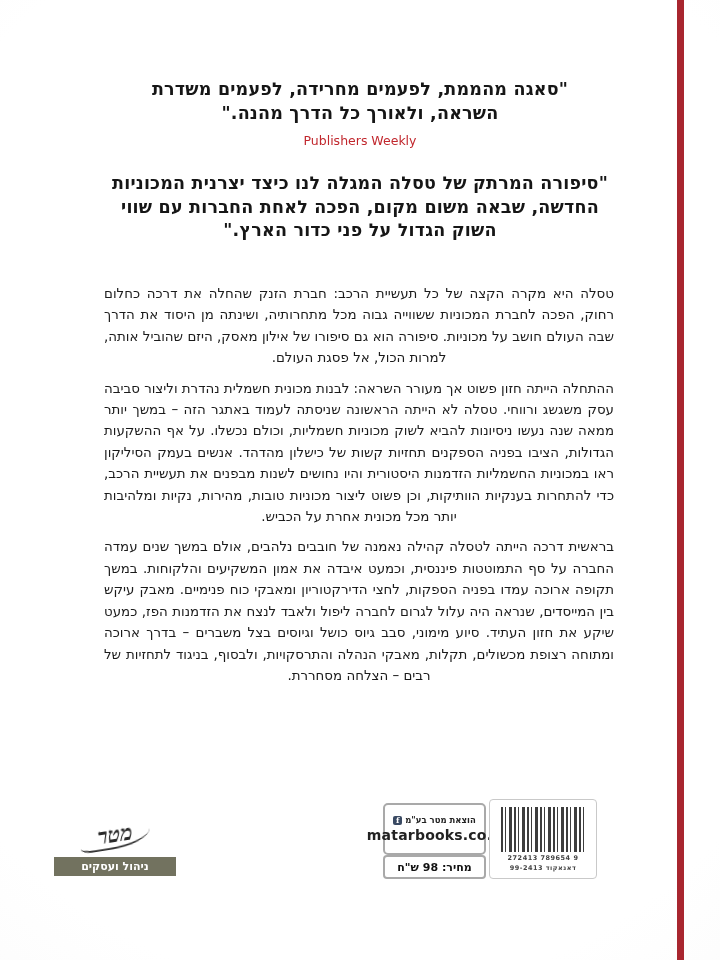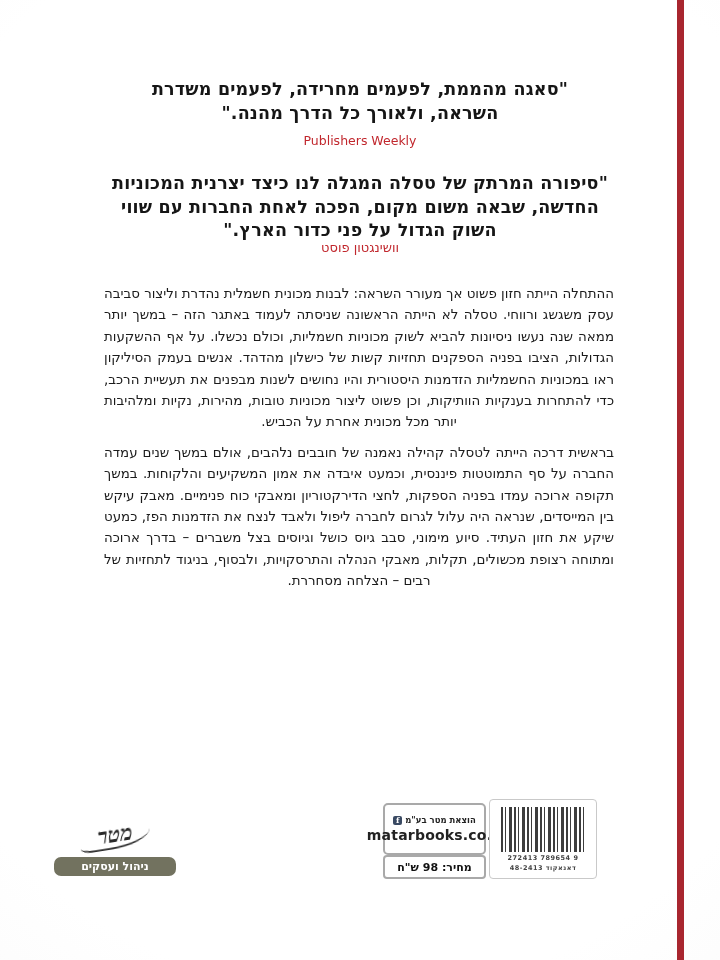--- a/index.html
+++ b/index.html
@@ -99,39 +99,39 @@
 <body>
 
 <div class="canvas">
 
   <div class="red-stripe" style="background: rgb(168, 38, 47);"></div>
 
   <div class="quote quote-1">"סאגה מהממת, לפעמים מחרידה, לפעמים משדרת השראה, ולאורך כל הדרך מהנה."</div>
   <div class="attribution attr-1" style="color: rgb(193, 39, 45);">Publishers Weekly</div>
 
   <div class="quote quote-2">"סיפורה המרתק של טסלה המגלה לנו כיצד יצרנית המכוניות החדשה, שבאה משום מקום, הפכה לאחת החברות עם שווי השוק הגדול על פני כדור הארץ."</div>
-  <div class="attribution attr-2" style="color: rgb(193, 39, 45);">וושינגטון פוסט</div>
 
   <div class="body-text">
+    <p>טסלה היא מקרה הקצה של כל תעשיית הרכב: חברת הזנק שהחלה את דרכה כחלום רחוק, הפכה לחברת המכוניות ששווייה גבוה מכל מתחרותיה, ושינתה מן היסוד את הדרך שבה העולם חושב על מכוניות. סיפורה הוא גם סיפורו של אילון מאסק, היזם שהוביל אותה, למרות הכול, אל פסגת העולם.</p>
     <p>ההתחלה הייתה חזון פשוט אך מעורר השראה: לבנות מכונית חשמלית נהדרת וליצור סביבה עסק משגשג ורווחי. טסלה לא הייתה הראשונה שניסתה לעמוד באתגר הזה – במשך יותר ממאה שנה נעשו ניסיונות להביא לשוק מכוניות חשמליות, וכולם נכשלו. על אף ההשקעות הגדולות, הציבו בפניה הספקנים תחזיות קשות של כישלון מהדהד. אנשים בעמק הסיליקון ראו במכוניות החשמליות הזדמנות היסטורית והיו נחושים לשנות מבפנים את תעשיית הרכב, כדי להתחרות בענקיות הוותיקות, וכן פשוט ליצור מכוניות טובות, מהירות, נקיות ומלהיבות יותר מכל מכונית אחרת על הכביש.</p>
     <p>בראשית דרכה הייתה לטסלה קהילה נאמנה של חובבים נלהבים, אולם במשך שנים עמדה החברה על סף התמוטטות פיננסית, וכמעט איבדה את אמון המשקיעים והלקוחות. במשך תקופה ארוכה עמדו בפניה הספקות, לחצי הדירקטוריון ומאבקי כוח פנימיים. מאבק עיקש בין המייסדים, שנראה היה עלול לגרום לחברה ליפול ולאבד לנצח את הזדמנות הפז, כמעט שיקע את חזון העתיד. סיוע מימוני, סבב גיוס כושל וגיוסים בצל משברים – בדרך ארוכה ומתוחה רצופת מכשולים, תקלות, מאבקי הנהלה והתרסקויות, ולבסוף, בניגוד לתחזיות של רבים – הצלחה מסחררת.</p>
   </div>
 
   <div class="publisher-logo">מטר</div>
-  <div class="series-bar" style="background: rgb(114, 114, 95); border-radius: 7px;">ניהול ועסקים</div>
+  <div class="series-bar" style="background: rgb(114, 114, 95);">ניהול ועסקים</div>
 
   <div class="info-box">
     <div class="info-line">
       <span>הוצאת מטר בע"מ</span>
       <span class="fb-icon">f</span>
     </div>
     <div class="website">matarbooks.co.il</div>
   </div>
 
   <div class="price-box">מחיר: 98 ש"ח</div>
 
   <div class="barcode-box">
     <div class="bars"></div>
     <div class="barcode-digits">9 789654 272413</div>
-    <div class="barcode-digits">דאנאקוד 48-2413</div>
+    <div class="barcode-digits">דאנאקוד 99-2413</div>
   </div>
 
 </div>
 
 </body></html>

